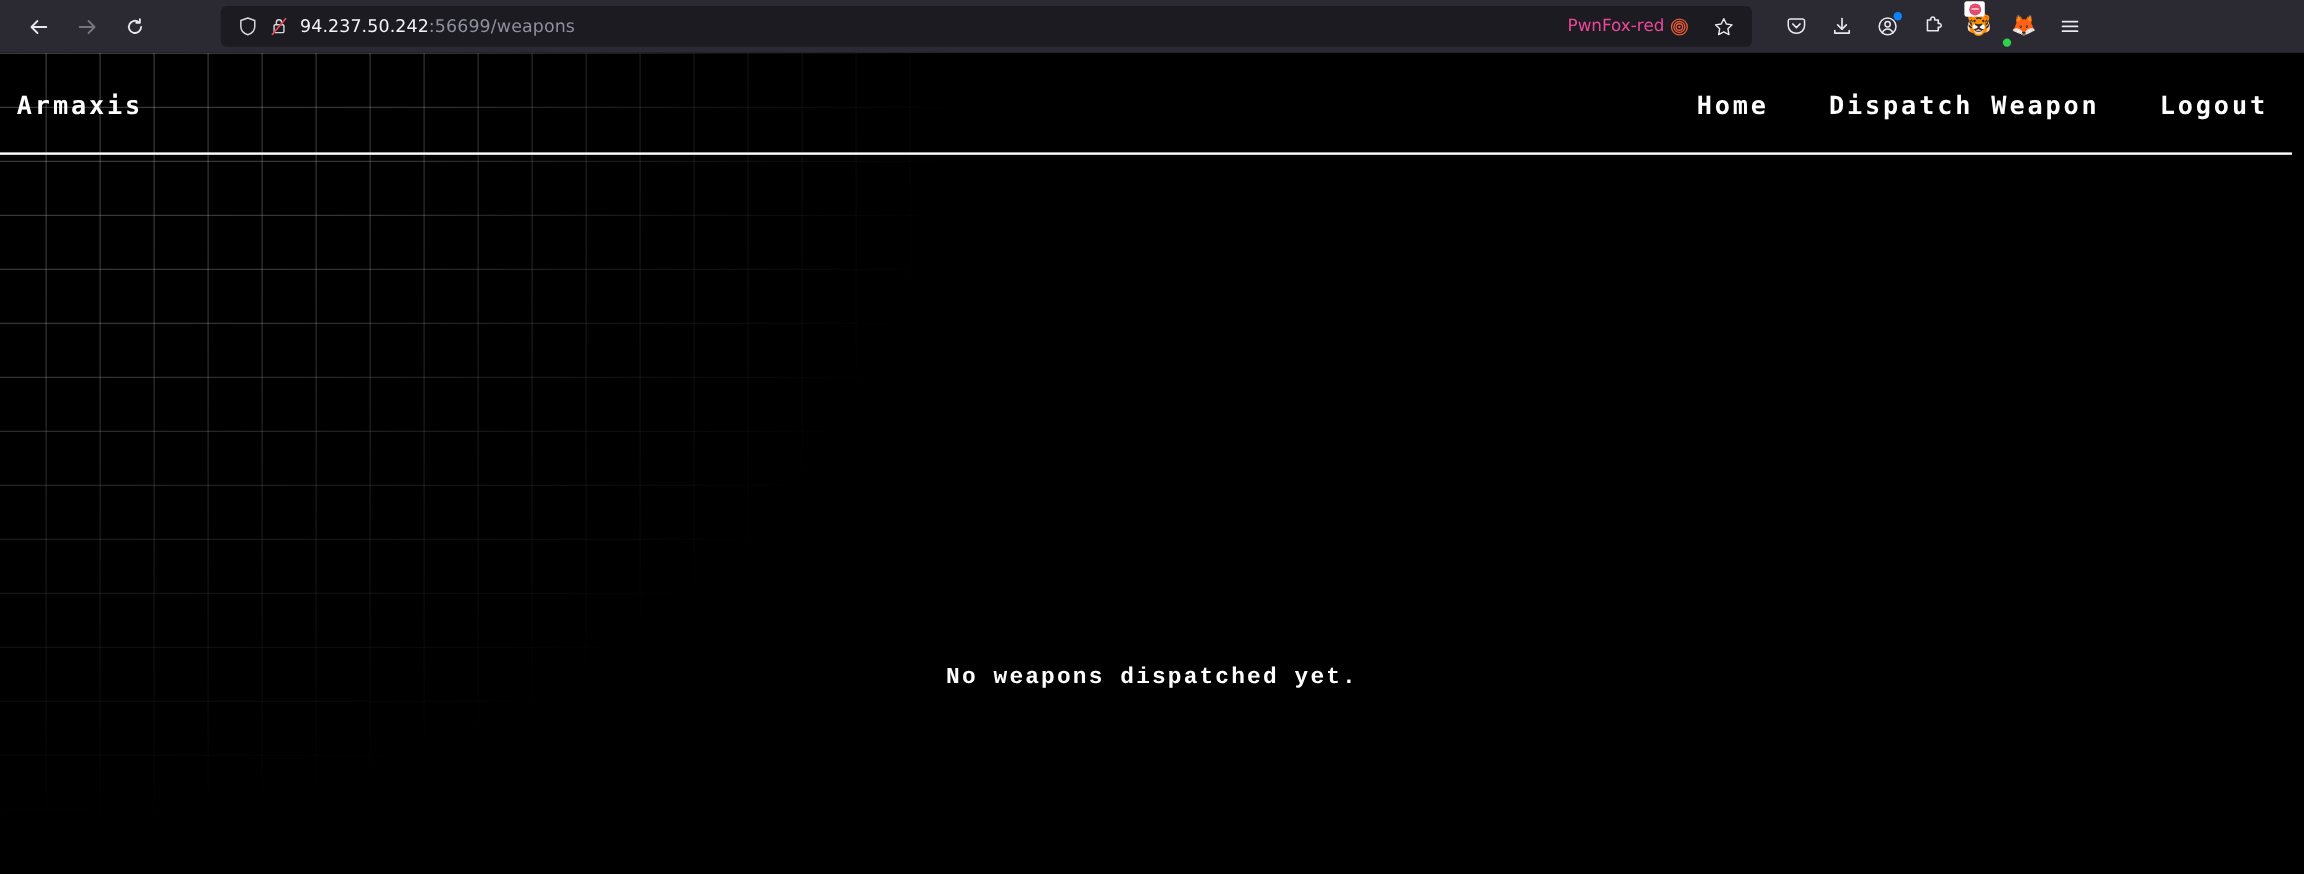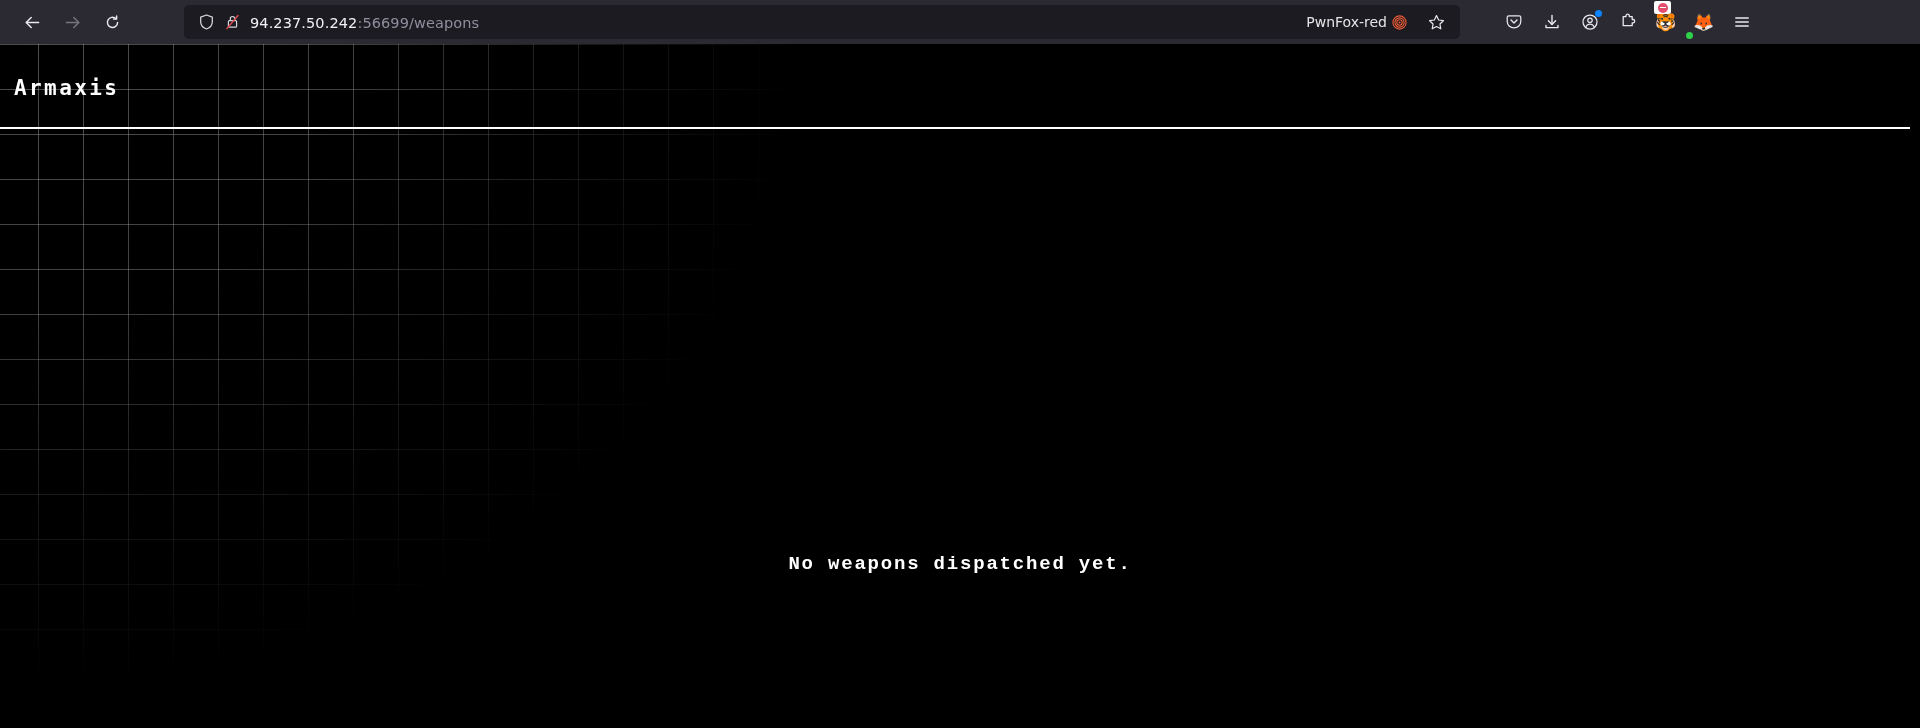--- a/index.html
+++ b/index.html
@@ -39,21 +39,21 @@
     border-radius:4px;
     cursor:pointer;
   }
   .nav-btn svg { display:block; }
 
   .urlbar-wrap {
     flex:1 1 auto;
     display:flex;
     align-items:flex-end;
     margin-left:18px;
-    margin-right:24px;
+    margin-right:7px;
     max-width:1312px;
     padding-left:36px;
   }
   .urlbar {
     width:100%;
     height:34px;
     background:#1c1b22;
     border-radius:5px;
     display:flex;
     align-items:center;
@@ -79,21 +79,21 @@
   }
   .url-host { color:#f2f2f4; }
   .url-rest { color:#8f8f9d; }
 
   .pwnfox-label {
     flex:0 0 auto;
     display:flex;
     align-items:center;
     gap:5px;
     font-size:14px;
-    color:#e5e5e5;
+    color:#ec4899;
     font-family:"DejaVu Sans", sans-serif;
     white-space:nowrap;
     cursor:pointer;
     padding-right:4px;
   }
   .fingerprint-ic { display:flex; align-items:center; }
 
   .star-btn {
     flex:0 0 auto;
     width:28px; height:28px;
@@ -364,19 +364,24 @@
 
   </div>
 </div>
 
 <div class="page">
 
   <div class="grid-bg"></div>
 
   <header class="site-header">
     <div class="brand">Armaxis</div>
+    <nav class="site-nav">
+      <a href="#">Home</a>
+      <a href="#">Dispatch Weapon</a>
+      <a href="#">Logout</a>
+    </nav>
   </header>
 
   <main class="main-area">
     <div class="empty-msg">No weapons dispatched yet.</div>
   </main>
 
 </div>
 
 </body></html>

